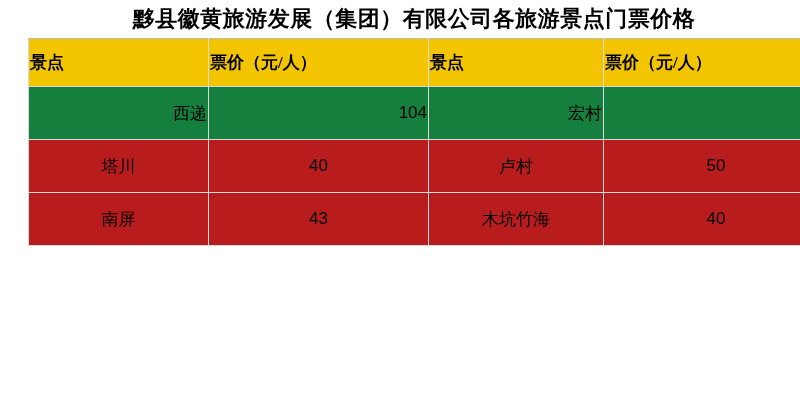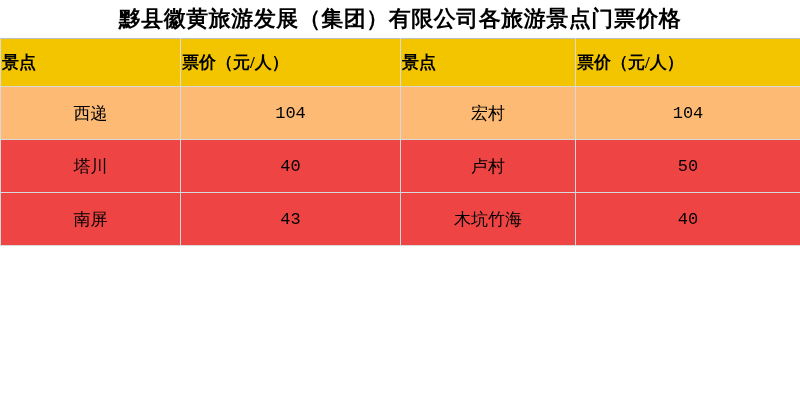--- a/index.html
+++ b/index.html
@@ -12,20 +12,21 @@
     height: 403px;
     font-family: "Liberation Serif", "DejaVu Serif", serif;
     color: #000000;
     overflow: hidden;
   }
   .page {
     width: 800px;
     height: 403px;
     position: relative;
     box-sizing: border-box;
+    padding-left: 28px;
   }
   .title {
     height: 38px;
     display: flex;
     align-items: center;
     justify-content: center;
     font-size: 22px;
     font-weight: bold;
     letter-spacing: 0.5px;
     white-space: nowrap;
@@ -50,28 +51,29 @@
     border-top: 1px solid #bfbfbf;
   }
   tbody td {
     height: 50px;
     text-align: center;
     font-size: 17px;
     border: 1px solid #d9d9d9;
     vertical-align: middle;
   }
   tbody tr.odd td {
-    background: #fdba74;
+    background: #15803d;
+    text-align: right;
   }
   tbody tr.even td {
-    background: #ef4444;
+    background: #b91c1c;
     margin-top: 28px;
   }
   tbody td.num {
-    font-family: Liberation Mono, monospace;
+    font-family: Liberation Sans, sans-serif;
   }
 </style>
 </head>
 <body>
 
 <div class="page">
 
   <div class="title">黟县徽黄旅游发展（集团）有限公司各旅游景点门票价格</div>
 
   <table>

